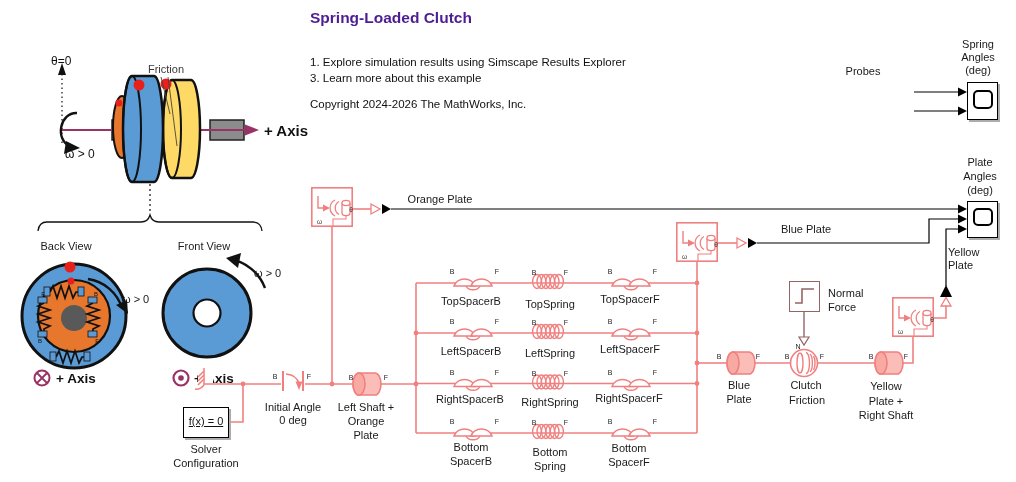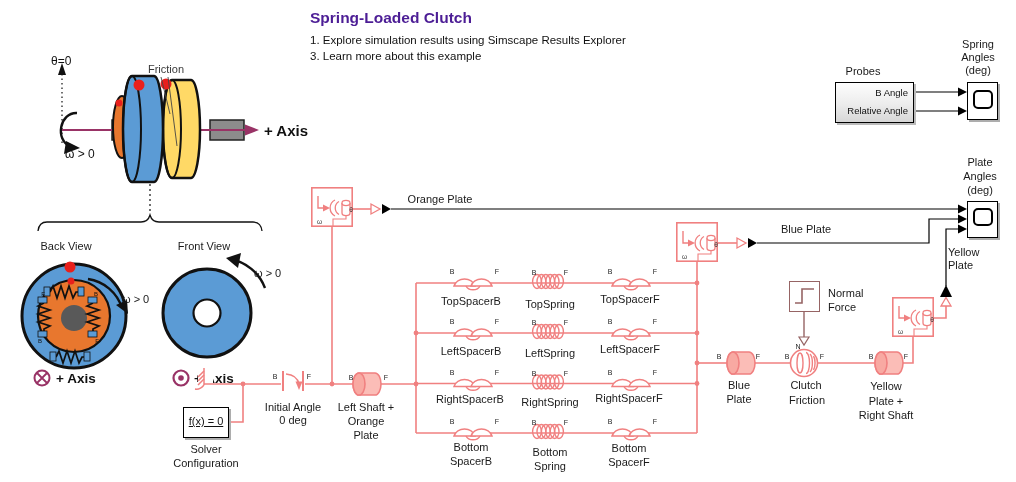--- a/index.html
+++ b/index.html
@@ -8,21 +8,21 @@
   #wiresvg{position:absolute;left:0;top:0;}
   svg text{font-family:"Liberation Sans",sans-serif;}
   .lbl{font-size:11px;fill:#1a1a1a;text-anchor:middle;}
   .lbls{font-size:11px;fill:#1a1a1a;text-anchor:start;}
   .port{font-size:7px;fill:#222;text-anchor:middle;}
   .big{font-size:12px;fill:#111;text-anchor:start;}
   .axisbold{font-size:15px;font-weight:bold;fill:#111;text-anchor:start;}
   .viewaxis{font-size:13.5px;font-weight:bold;fill:#111;text-anchor:start;}
   .abs{position:absolute;}
   .hdr-title{font-size:15.5px;font-weight:bold;color:#4c1d95;}
-  .hdr-item{font-size:11.5px;color:#111;}
+  .hdr-item{font-size:11.5px;color:#111;margin-top:22px;}
   .blockw{position:absolute;background:#fff;border:1.5px solid #000;
           box-shadow:2px 2px 0 #adadad;box-sizing:border-box;}
   .probes{position:absolute;border:1.2px solid #000;
           background:linear-gradient(180deg,#fdfdfd 0%,#ececec 55%,#d6d6d6 100%);
           box-shadow:2px 2px 0 #bbb;box-sizing:border-box;}
   .probes .p{position:absolute;right:5px;font-size:9.5px;color:#111;white-space:nowrap;}
   .scope-screen{position:absolute;border:2.4px solid #000;border-radius:5px;background:#fff;box-sizing:border-box;}
   .nforce{position:absolute;background:#fff;border:1.5px solid #966464;box-sizing:border-box;}
   .solver-txt{position:absolute;width:100%;text-align:center;top:7px;font-size:11px;color:#111;text-decoration:underline;}
 </style>
@@ -335,25 +335,22 @@
         <text x="822" y="359">F</text>
       <text x="798" y="349">N</text>
       <text x="871" y="359">B</text>
         <text x="906" y="359">F</text>
     </g>
   </svg>
 
   <div class="abs hdr-title" style="left:310px;top:9px;">Spring-Loaded Clutch</div>
   <div class="abs hdr-item" style="left:310px;top:34px;">1. Explore simulation results using Simscape Results Explorer</div>
   <div class="abs hdr-item" style="left:310px;top:50px;">3. Learn more about this example</div>
-
-  <div class="probes" style="left:835px;top:82px;width:79px;height:41px;">
-    <span class="p" style="top:4px;">B Angle</span>
-    <span class="p" style="top:22px;">Relative Angle</span>
-  </div>
+  <div class="abs hdr-item" style="left:310px;top:76px;">Copyright 2024-2026 The MathWorks, Inc.</div>
+
 
   <div class="blockw" style="left:967px;top:82px;width:31px;height:38px;">
     <div class="scope-screen" style="left:5px;top:7px;width:20px;height:19px;"></div>
   </div>
 
   <div class="blockw" style="left:967px;top:201px;width:31px;height:37px;">
     <div class="scope-screen" style="left:5px;top:6px;width:20px;height:18px;"></div>
   </div>
 
   <div class="blockw" style="left:183px;top:407px;width:46px;height:31px;">

